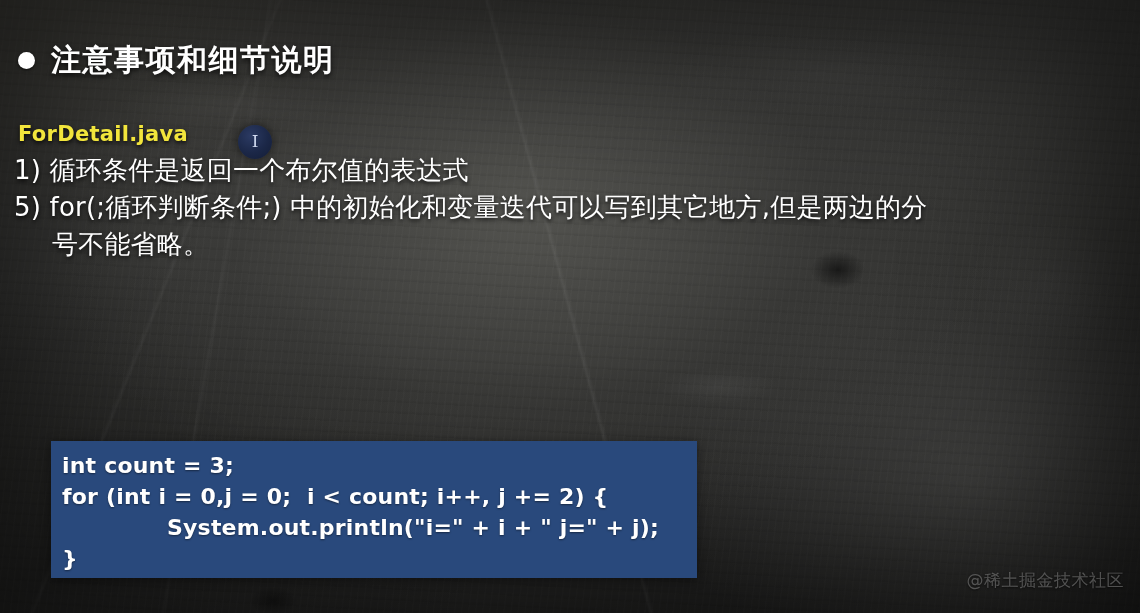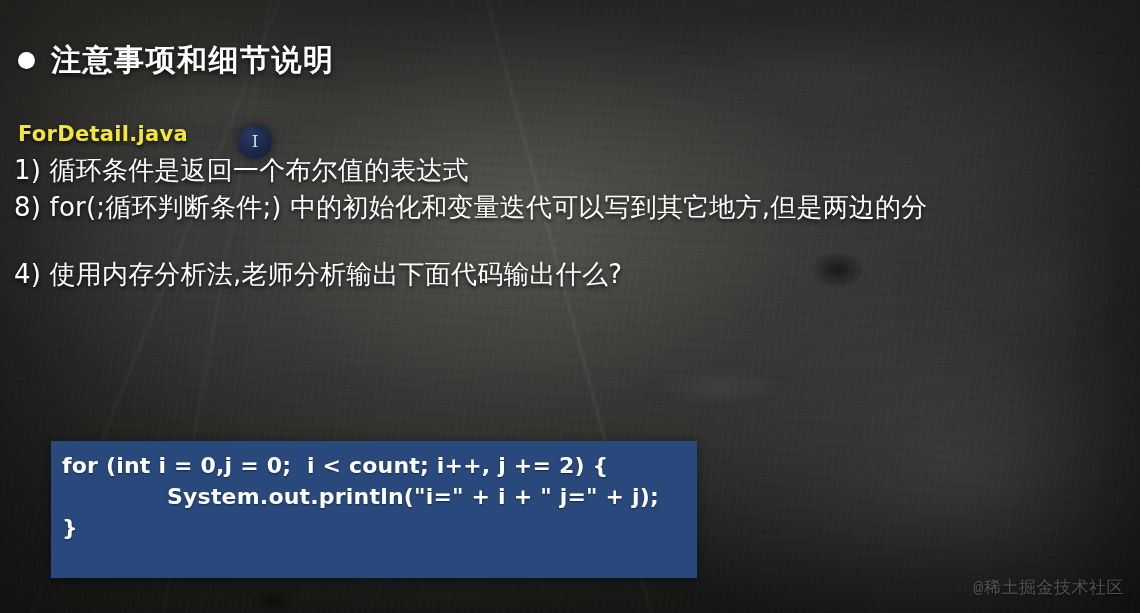--- a/index.html
+++ b/index.html
@@ -156,26 +156,25 @@
     white-space: pre;
     text-shadow: 0 1px 2px rgba(0,0,0,0.45);
   }
   .code-line.ind1 {
     padding-left: 105px;
   }
 
   .watermark {
     position: absolute;
     right: 16px;
-    bottom: 14px;
+    bottom: 21px;
     color: rgba(206,206,206,0.34);
     font-size: 17px;
     letter-spacing: .5px;
     text-shadow: 0 1px 2px rgba(0,0,0,0.6);
-    font-family: Liberation Mono, monospace;
   }
 </style>
 </head>
 <body>
 
 <div id="slide">
 
   <div class="tex tex-grain"></div>
   <div class="tex tex-smudge"></div>
   <div class="tex tex-scratch"></div>
@@ -189,26 +188,27 @@
     </div>
 
     <div class="filename">ForDetail.java</div>
 
     <div class="cursor-badge">
       <span class="ibeam">I</span>
     </div>
 
     <div class="lines">
       <div class="bullet-line">1) 循环条件是返回一个布尔值的表达式</div>
-      <div class="bullet-line">8) for(;循环判断条件;) 中的初始化和变量迭代可以写到其它地方,但是两边的分</div>
+      <div class="bullet-line">5) for(;循环判断条件;) 中的初始化和变量迭代可以写到其它地方,但是两边的分</div>
+      <div class="bullet-line indent">号不能省略。</div>
       <div class="spacer"></div>
-      <div class="bullet-line">4) 使用内存分析法,老师分析输出下面代码输出什么?</div>
     </div>
 
     <div class="code-block">
+      <div class="code-line">int count = 3;</div>
       <div class="code-line">for (int i = 0,j = 0;  i &lt; count; i++, j += 2) {</div>
       <div class="code-line ind1">System.out.println("i=" + i + " j=" + j);</div>
       <div class="code-line">}</div>
     </div>
 
     <div class="watermark">@稀土掘金技术社区</div>
 
   </div>
 </div>
 

